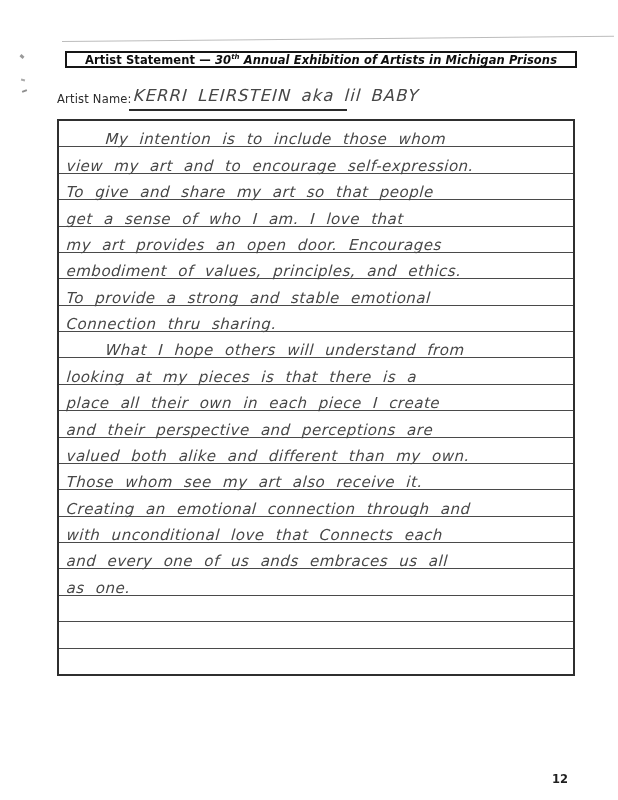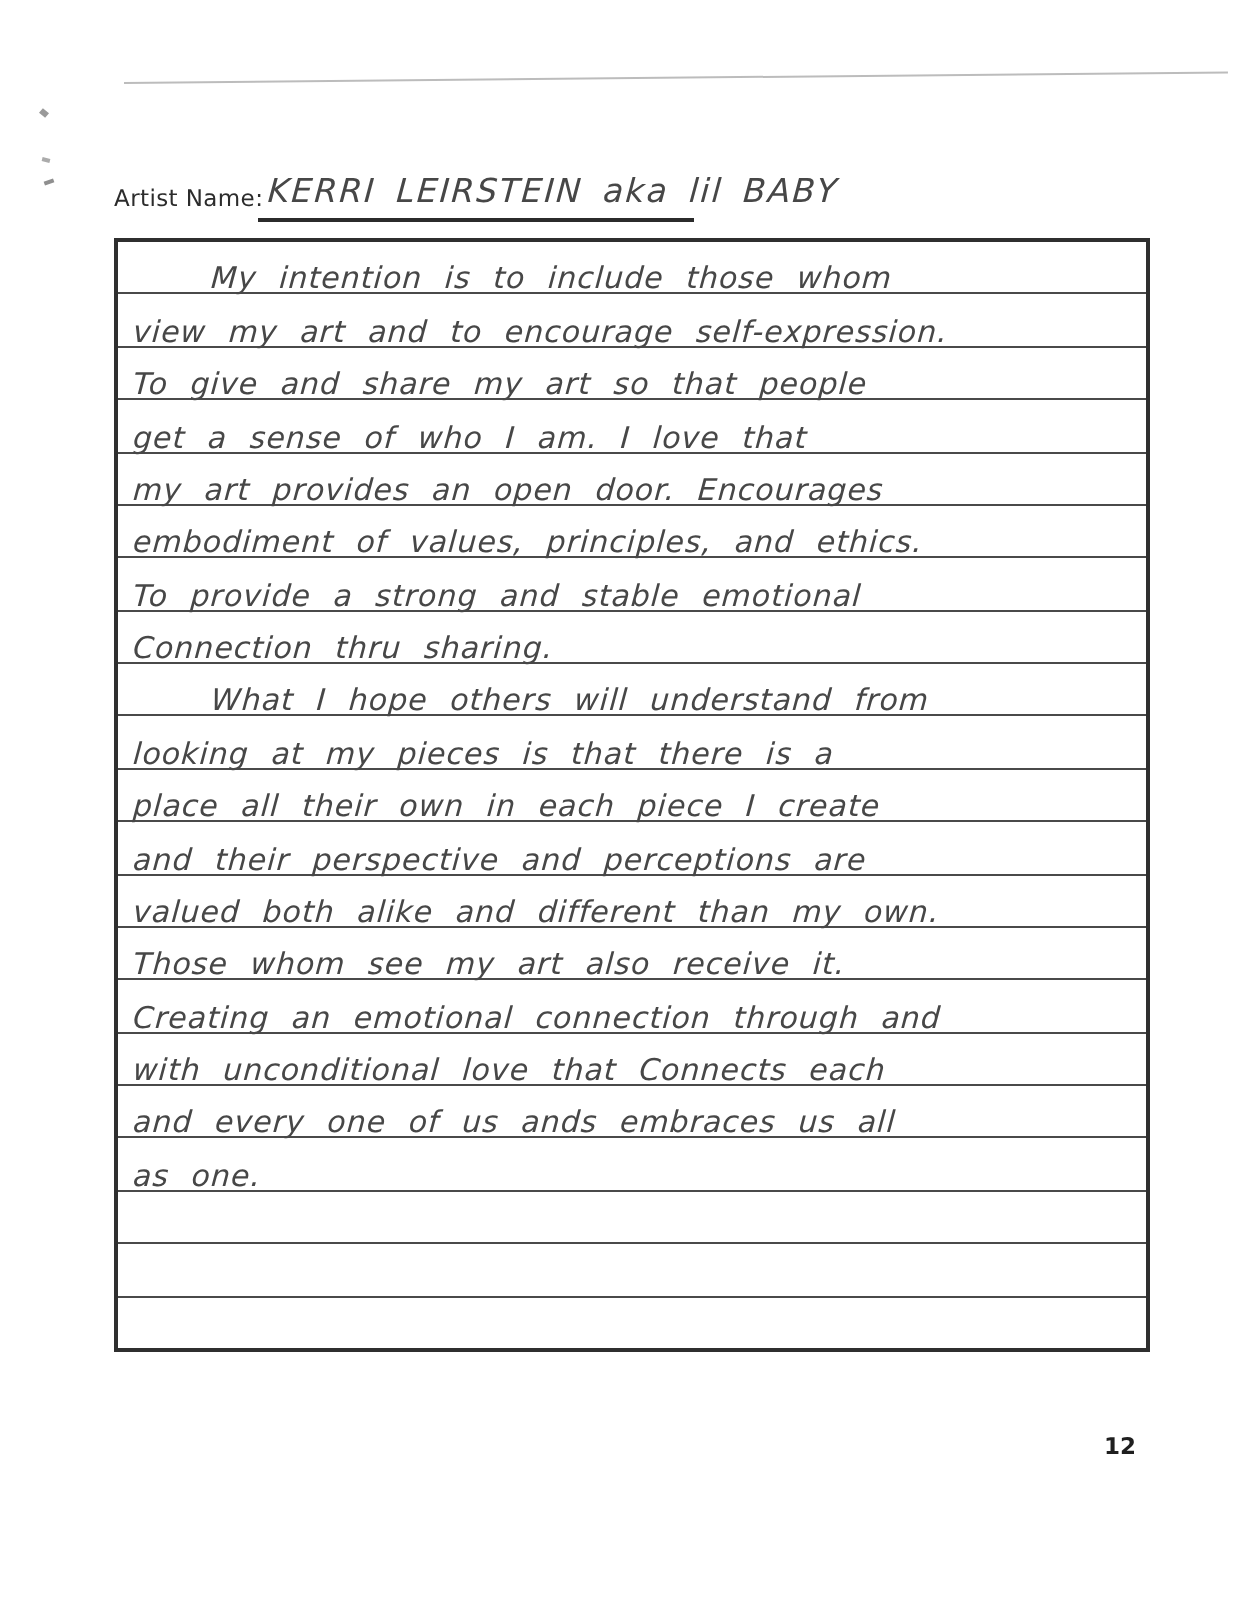--- a/index.html
+++ b/index.html
@@ -60,34 +60,37 @@
   }
   .row:last-child { border-bottom:none; }
   .row .hw {
     font-size:15px; line-height:17px; letter-spacing:0.5px; word-spacing:6px;
     white-space:nowrap; transform:skewX(-4deg); transform-origin:left bottom;
     margin-bottom:-2px;
   }
   .row.indent { padding-left:46px; }
 
   .page-number {
-    position:absolute; left:552px; top:716px;
+    position:absolute; left:552px; top:772px;
     font-size:11.5px; font-weight:bold; color:#1f1f1f;
   }
 </style>
 </head>
 <body>
 
 <div class="page">
 
   <div class="scan-line"></div>
   <div class="artifact a1"></div>
   <div class="artifact a2"></div>
   <div class="artifact a3"></div>
 
+  <div class="header-box">
+    <div class="header-title"><span>Artist Statement — </span><span class="it">30</span><sup>th</sup><span class="it"> Annual Exhibition of Artists in Michigan Prisons</span></div>
+  </div>
 
   <div class="artist-label">Artist Name:</div>
   <div class="name-line"></div>
   <div class="hw name-hw">KERRI LEIRSTEIN aka lil BABY</div>
 
   <div class="statement-box" id="statement-box">
       <div class="row indent">
         <span class="hw">My intention is to include those whom</span>
       </div>
       <div class="row">

